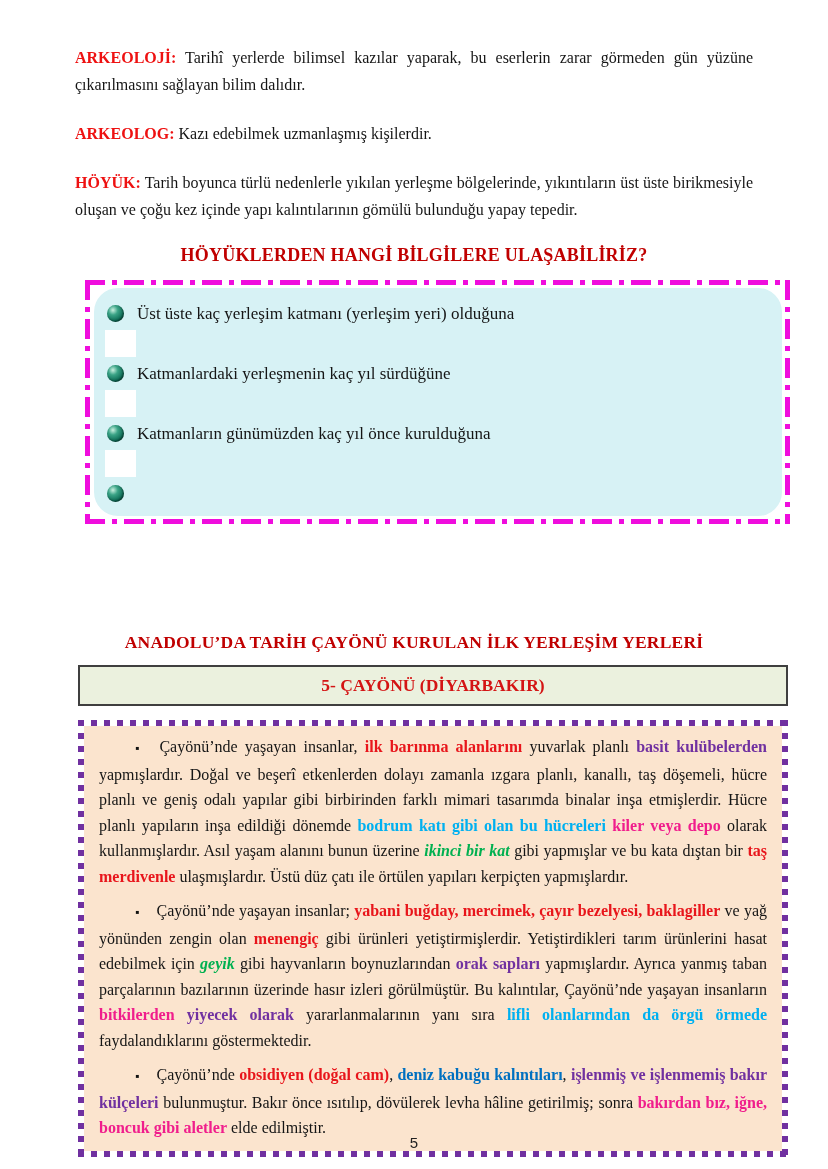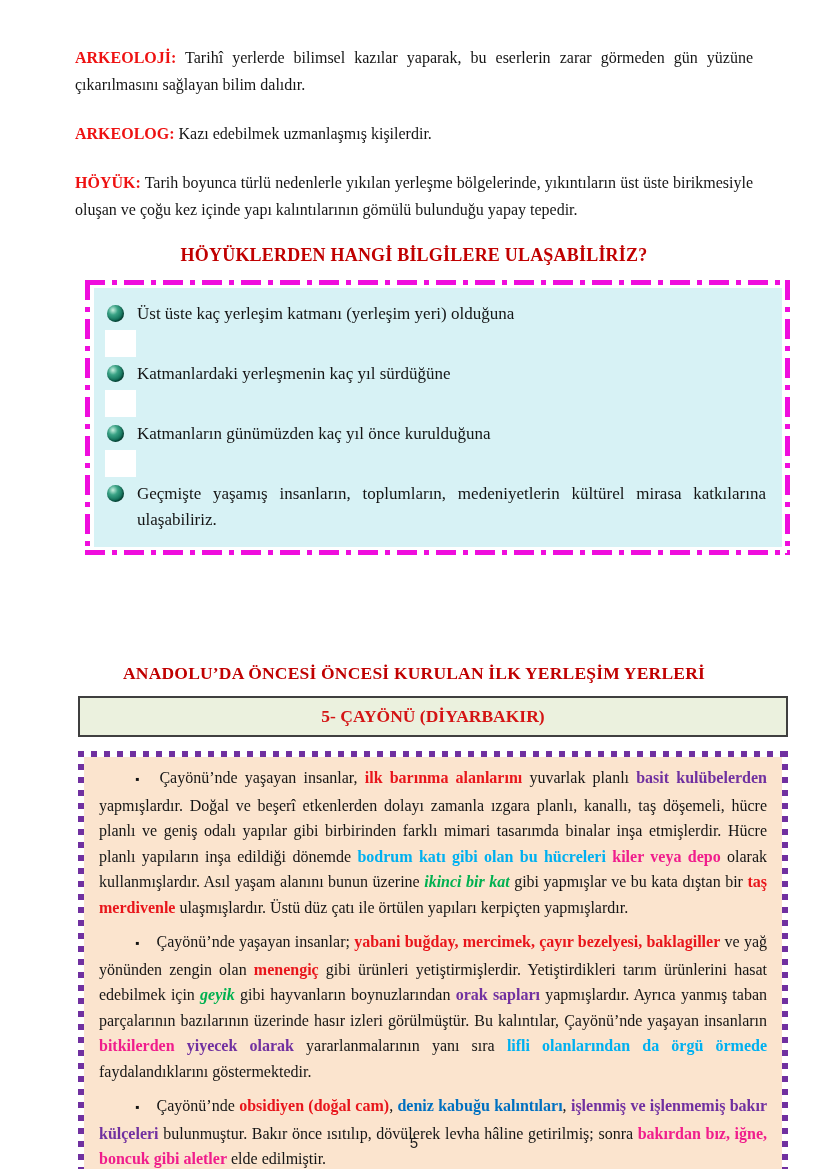--- a/index.html
+++ b/index.html
@@ -31,21 +31,21 @@
     background-image:
       repeating-linear-gradient(to right,var(--magenta) 0 20px,transparent 20px 27px,var(--magenta) 27px 32px,transparent 32px 39px),
       repeating-linear-gradient(to right,var(--magenta) 0 20px,transparent 20px 27px,var(--magenta) 27px 32px,transparent 32px 39px),
       repeating-linear-gradient(to bottom,var(--magenta) 0 20px,transparent 20px 27px,var(--magenta) 27px 32px,transparent 32px 39px),
       repeating-linear-gradient(to bottom,var(--magenta) 0 20px,transparent 20px 27px,var(--magenta) 27px 32px,transparent 32px 39px);
     background-size:100% 5px,100% 5px,5px 100%,5px 100%;
     background-position:0 0,0 100%,0 0,100% 0;
     background-repeat:no-repeat;
   }
   .magenta-inner{background:#fff;padding:3px 3px 3px 4px;}
-  .cyan-area{background:var(--cyan-bg);padding:9px 0 10px 0;}
+  .cyan-area{background:var(--cyan-bg);padding:9px 0 10px 0;border-radius:24px;}
   .li-row{display:flex;align-items:flex-start;gap:13px;padding:4px 16px 4px 13px;}
   .li-text{flex:1;font-size:17px;line-height:26px;text-align:justify;}
   .sphere{
     display:inline-block;width:17px;height:17px;border-radius:50%;flex:none;margin-top:4px;
     background:radial-gradient(circle at 35% 30%,#c9f0e0 0%,#3aa386 30%,#0d6b55 68%,#043527 100%);
     box-shadow:inset -1px -1px 2px rgba(0,0,0,.4);
   }
   .li-gap{height:26px;position:relative;}
   .li-gap::after{content:"";position:absolute;left:11px;top:-1px;width:31px;height:27px;background:#fff;}
 
@@ -117,27 +117,26 @@
               <span class="li-text">Katmanlardaki yerleşmenin kaç yıl sürdüğüne</span>
             </div>
             <div class="li-gap"></div>
             <div class="li-row">
               <span class="sphere"></span>
               <span class="li-text">Katmanların günümüzden kaç yıl önce kurulduğuna</span>
             </div>
             <div class="li-gap"></div>
             <div class="li-row">
               <span class="sphere"></span>
-              <span class="li-text">Geçmişte yaşamış insanların, toplumların, medeniyetlerin kültürel mirasa katkılarına ulaşabiliriz.</span>
             </div>
           </div>
       </div>
     </div>
 
-    <div class="doc-title2">ANADOLU’DA ÖNCESİ ÖNCESİ KURULAN İLK YERLEŞİM YERLERİ</div>
+    <div class="doc-title2">ANADOLU’DA TARİH ÇAYÖNÜ KURULAN İLK YERLEŞİM YERLERİ</div>
 
     <div class="green-box">
       <span>5- ÇAYÖNÜ (DİYARBAKIR)</span>
     </div>
 
     <div class="purple-box">
       <div class="peach">
           <p class="rich"><span class="pbullet">▪</span><span class="run run-plain">Çayönü’nde yaşayan insanlar, </span><span class="run run-red">ilk barınma alanlarını</span><span class="run run-plain"> yuvarlak planlı </span><span class="run run-purple">basit kulübelerden</span><span class="run run-plain"> yapmışlardır. Doğal ve beşerî etkenlerden dolayı zamanla ızgara planlı, kanallı, taş döşemeli, hücre planlı ve geniş odalı yapılar gibi birbirinden farklı mimari tasarımda binalar inşa etmişlerdir. Hücre planlı yapıların inşa edildiği dönemde </span><span class="run run-lightblue">bodrum katı gibi olan bu hücreleri</span><span class="run run-plain"> </span><span class="run run-pink">kiler veya depo</span><span class="run run-plain"> olarak kullanmışlardır. Asıl yaşam alanını bunun üzerine </span><span class="run run-green">ikinci bir kat</span><span class="run run-plain"> gibi yapmışlar ve bu kata dıştan bir </span><span class="run run-red">taş merdivenle</span><span class="run run-plain"> ulaşmışlardır. Üstü düz çatı ile örtülen yapıları kerpiçten yapmışlardır.</span></p>
           <p class="rich"><span class="pbullet">▪</span><span class="run run-plain">Çayönü’nde yaşayan insanlar; </span><span class="run run-red">yabani buğday, mercimek, çayır bezelyesi, baklagiller</span><span class="run run-plain"> ve yağ yönünden zengin olan </span><span class="run run-red">menengiç</span><span class="run run-plain"> gibi ürünleri yetiştirmişlerdir. Yetiştirdikleri tarım ürünlerini hasat edebilmek için </span><span class="run run-green">geyik</span><span class="run run-plain"> gibi hayvanların boynuzlarından </span><span class="run run-purple">orak sapları</span><span class="run run-plain"> yapmışlardır. Ayrıca yanmış taban parçalarının bazılarının üzerinde hasır izleri görülmüştür. Bu kalıntılar, Çayönü’nde yaşayan insanların </span><span class="run run-pink">bitkilerden</span><span class="run run-plain"> </span><span class="run run-purple">yiyecek olarak</span><span class="run run-plain"> yararlanmalarının yanı sıra </span><span class="run run-lightblue">lifli olanlarından da örgü örmede</span><span class="run run-plain"> faydalandıklarını göstermektedir.</span></p>
           <p class="rich"><span class="pbullet">▪</span><span class="run run-plain">Çayönü’nde </span><span class="run run-red">obsidiyen (doğal cam)</span><span class="run run-plain">, </span><span class="run run-blue">deniz kabuğu kalıntıları</span><span class="run run-plain">, </span><span class="run run-purple">işlenmiş ve işlenmemiş bakır külçeleri</span><span class="run run-plain"> bulunmuştur. Bakır önce ısıtılıp, dövülerek levha hâline getirilmiş; sonra </span><span class="run run-pink">bakırdan bız, iğne, boncuk gibi aletler</span><span class="run run-plain"> elde edilmiştir.</span></p>

